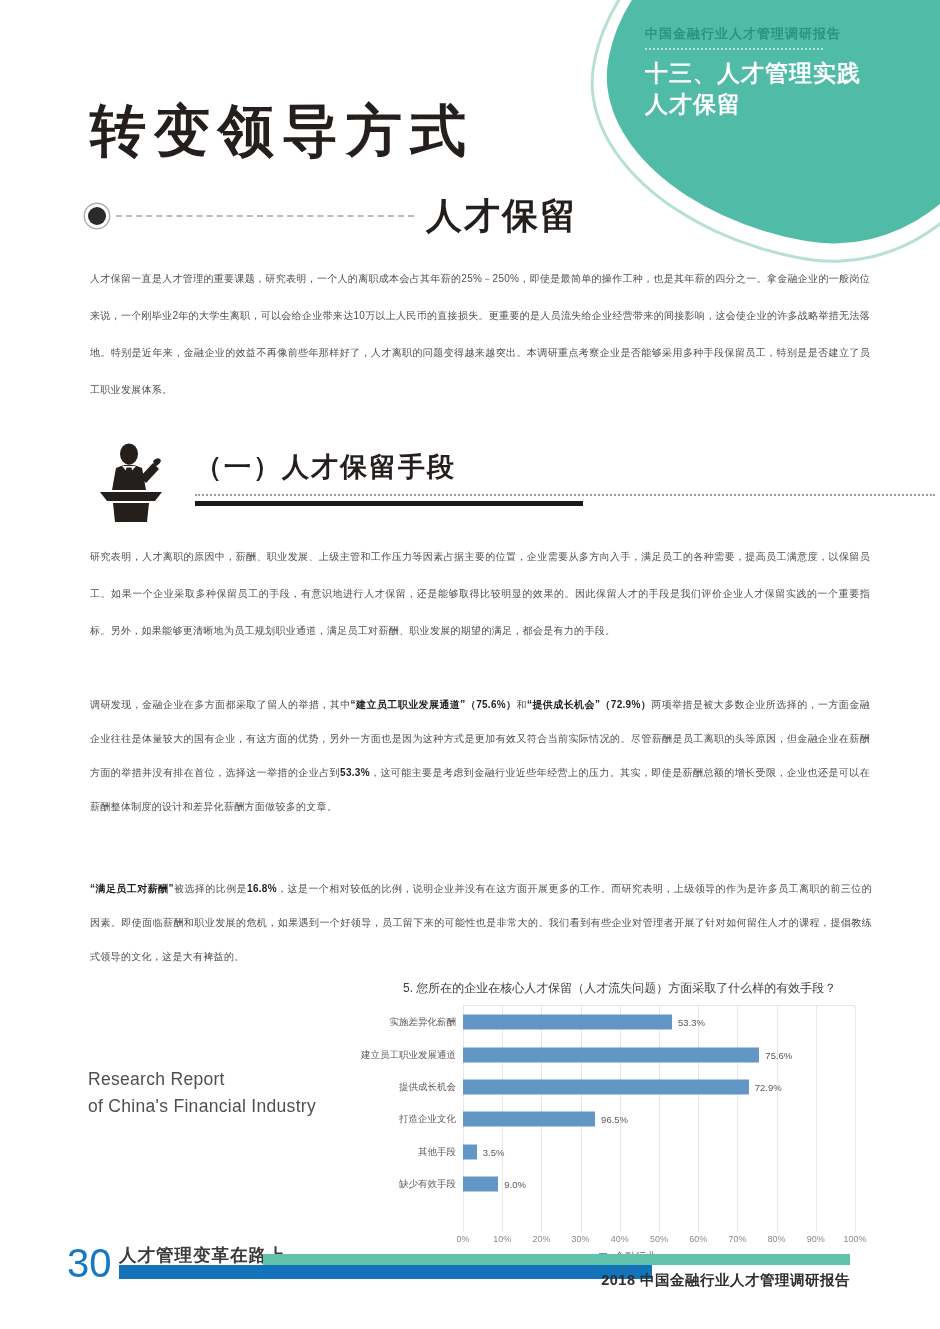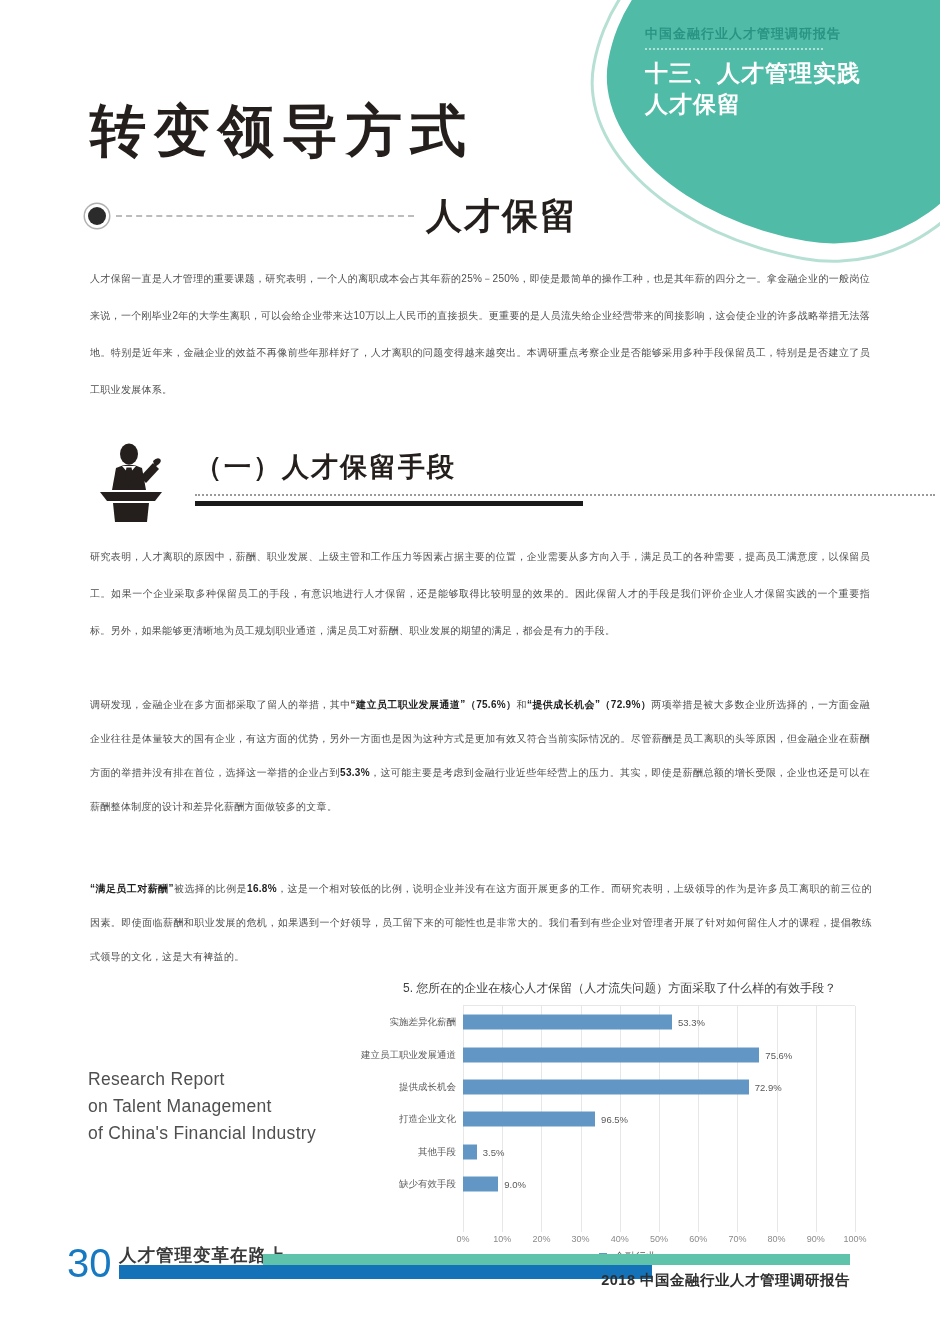--- a/index.html
+++ b/index.html
@@ -216,21 +216,20 @@
         <span class="tick" style="left: 100%;">100%</span>
       </div>
     <div class="chart-legend">
       <span class="legend-swatch" style="background: rgb(98, 151, 197);"></span>
       <span class="legend-label">金融行业</span>
     </div>
   </div>
 
   <div class="english">
     <div>Research Report</div>
-    <div>on Talent Management</div>
     <div>of  China's Financial Industry</div>
   </div>
 
   <div class="page-number">30</div>
   <div class="footer-slogan">人才管理变革在路上</div>
   <div class="footer-bar-teal"></div>
   <div class="footer-bar-blue"></div>
   <div class="footer-ref">2018  中国金融行业人才管理调研报告</div>
 
 </div>

